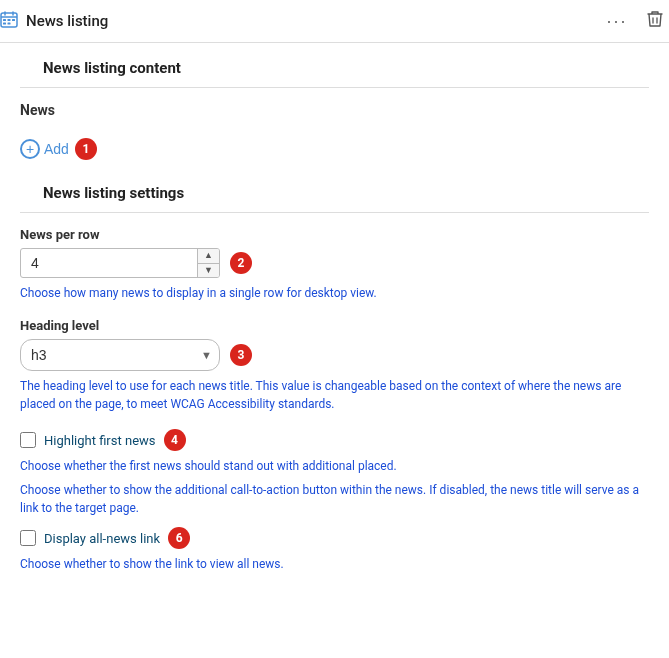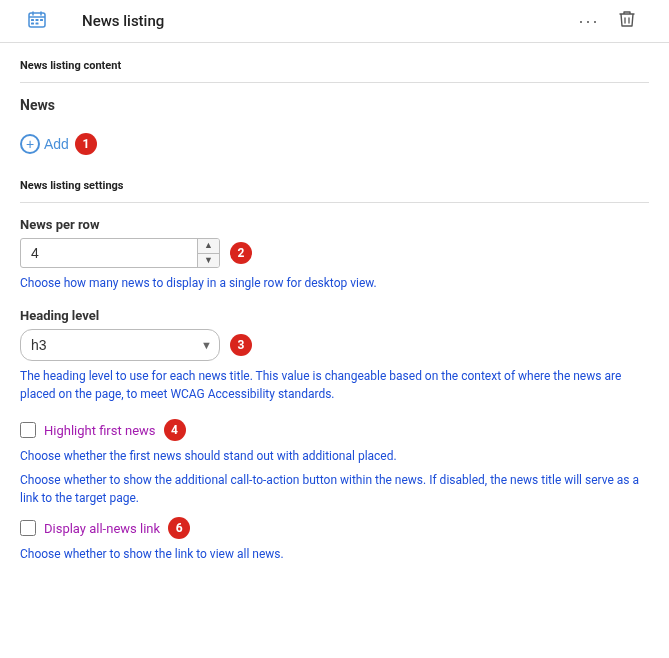--- a/index.html
+++ b/index.html
@@ -9,24 +9,23 @@
       color: #333;
       background: #fff;
       width: 669px;
       min-height: 658px;
     }
 
     
     .title-bar {
       display: flex;
       align-items: center;
-      padding: 8px 28px;
+      padding: 8px 0;
       border-bottom: 1px solid #ddd;
       background: #fff;
-      gap: 28px;
     }
     .title-bar-icon {
       margin-right: 8px;
       color: #4a90d9;
     }
     .title-bar-title {
       font-size: 15px;
       font-weight: 500;
       flex: 1;
       color: #222;
@@ -54,24 +53,25 @@
       font-size: 16px;
     }
 
     
     .content {
       padding: 16px 20px;
     }
 
     
     .section-heading {
-      font-size: 11px;
+      font-size: 15px;
       font-weight: 700;
       color: #222;
       margin-bottom: 10px;
+      margin-left: 23px;
     }
 
     .divider {
       border: none;
       border-top: 1px solid #ddd;
       margin-bottom: 14px;
     }
 
     
     .subsection-label {
@@ -239,21 +239,21 @@
       align-items: center;
     }
     .checkbox-wrap input[type="checkbox"] {
       width: 16px;
       height: 16px;
       cursor: pointer;
       accent-color: #4a90d9;
     }
     .checkbox-label {
       font-size: 13px;
-      color: #a21caf;
+      color: #0c4a6e;
     }
   </style>
 </head>
 <body>
 
 <div class="title-bar">
   <span class="title-bar-icon">
     <svg width="18" height="18" viewBox="0 0 18 18" fill="none" xmlns="http://www.w3.org/2000/svg">
       <rect x="1" y="2" width="16" height="14" rx="2" stroke="#4a90d9" stroke-width="1.5" fill="none"></rect>
       <line x1="1" y1="6" x2="17" y2="6" stroke="#4a90d9" stroke-width="1.5"></line>

